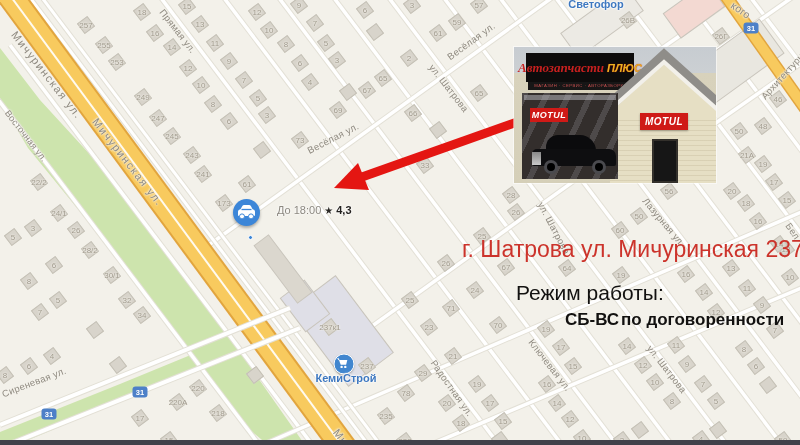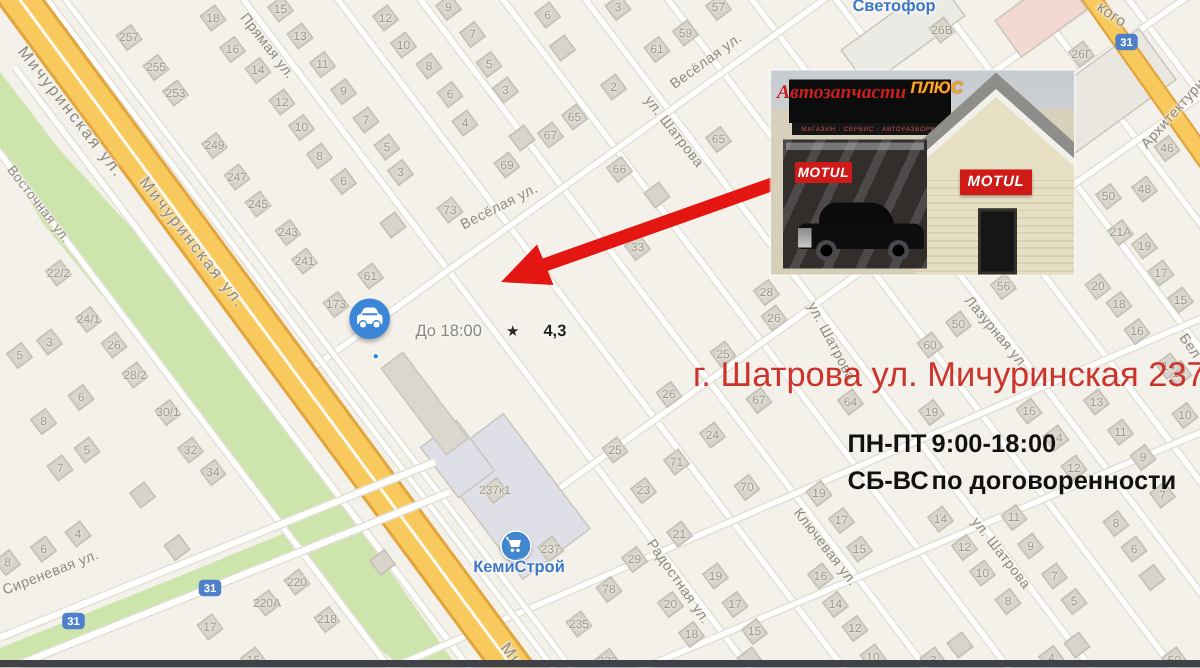--- a/index.html
+++ b/index.html
@@ -38,32 +38,32 @@
   #marker{position:absolute;left:233px;top:199px;width:27px;height:27px;border-radius:50%;
           background:var(--marker_blue,#3c86d8);box-shadow:0 2px 3px rgba(0,0,0,.3);}
   #marker:after{content:"";position:absolute;left:9px;bottom:-3px;width:9px;height:9px;
           background:var(--marker_blue,#3c86d8);transform:rotate(45deg);z-index:-1;}
   #marker svg{position:absolute;left:3px;top:4px;}
   #marker-dot{position:absolute;left:248px;top:235px;width:5px;height:5px;border-radius:50%;
           background:var(--marker_blue,#3c86d8);border:1px solid #fff;}
   #marker-label{position:absolute;left:277px;top:196px;}
   #marker-label .t{font-size:12.5px;font-weight:bold;color:#211f1d;white-space:nowrap;
           text-shadow:0 0 2px #fff,0 0 3px #fff,0 0 3px #fff;}
-  #marker-label .r{display:flex;align-items:center;gap:16px;margin-top:19px;font-size:11px;
+  #marker-label .r{display:flex;align-items:center;gap:3px;margin-top:8px;font-size:11px;
           text-shadow:0 0 2px #fff,0 0 3px #fff;}
   #marker-label .hours{color:#8c8880;}
   #marker-label .star{color:#2a2825;font-size:10px;}
   #marker-label .rating{color:#211f1d;font-weight:bold;}
 
   
   #photo{position:absolute;left:514px;top:47px;width:202px;height:136px;overflow:hidden;
          background:linear-gradient(#c7ccd1 0,#ccd0d3 26px,#d8d2bc 26px,#d5cfb8 100%);
          box-shadow:0 0 0 1px rgba(255,255,255,.5);}
   #photo .sign{position:absolute;left:12px;top:6px;width:108px;height:29px;background:#0d0c0c;
-         display:flex;align-items:flex-start;justify-content:center;gap:3px;}
+         display:flex;align-items:center;justify-content:center;gap:3px;}
   #photo .sign .s1{color:#c8201f;font-size:13px;font-weight:bold;font-style:italic;
          font-family:"Liberation Serif",serif;}
   #photo .sign .s2{color:#e7b422;font-size:11px;font-weight:bold;font-style:italic;
          text-shadow:0 0 1px #c00;}
   #photo .signsub{position:absolute;left:14px;top:35px;width:104px;height:8px;background:#171616;
          display:flex;align-items:center;justify-content:center;}
   #photo .signsub span{color:#c85050;font-size:9px;transform:scale(.47);white-space:nowrap;letter-spacing:1px;}
   #photo .banner{position:absolute;left:8px;top:46px;width:96px;height:86px;background:#332e2c;
          background-image:repeating-linear-gradient(115deg,rgba(200,200,210,.18) 0 6px,rgba(0,0,0,0) 6px 20px);}
   #photo .banner .toprow{position:absolute;left:2px;top:2px;right:2px;height:5px;background:rgba(190,190,195,.5);}
@@ -829,24 +829,21 @@
           <div class="body"></div>
           <div class="grille"></div>
         <div class="w w1"></div>
           <div class="w w2"></div>
       </div>
     </div>
   </div>
 
   <div id="address">г. Шатрова ул. Мичуринская 237г</div>
   <div id="schedule">
-    <div class="row">
-      <span class="days">ПН-ПТ</span>
-      <span class="hours">9:00-18:00</span>
-    </div>
+    <div class="title">Режим работы:</div>
     <div class="row">
       <span class="days">СБ-ВС</span>
       <span class="hours">по договоренности</span>
     </div>
   </div>
 
   <div id="bottom-bar"></div>
 </div>
 
 </body></html>

